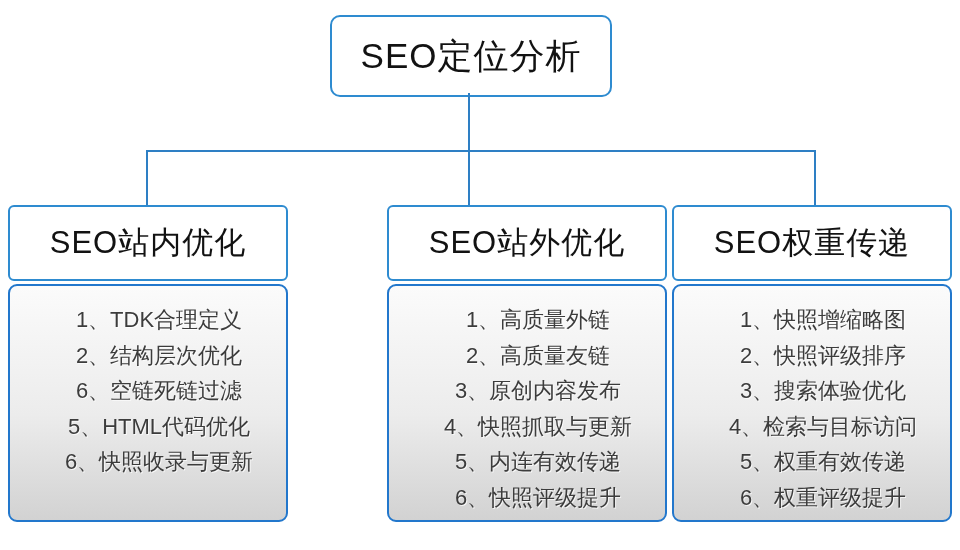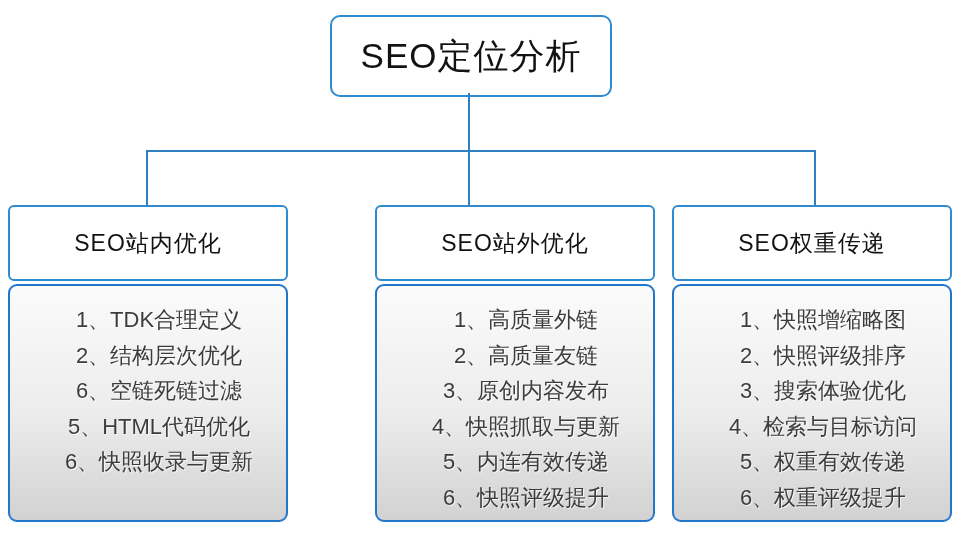--- a/index.html
+++ b/index.html
@@ -15,28 +15,28 @@
   }
 
   
   .line{position:absolute;background:var(--connector,#2e7fc4);}
   .v{width:2px;}
   .h{height:2px;}
 
   
   .col{position:absolute;top:205px;width:280px;}
   .col.c1{left:8px;}
-  .col.c2{left:328px;padding-left:47px;}
+  .col.c2{left:340px;padding-left:47px;}
   .col.c3{left:672px;}
 
   .col-header{
     height:72px;background:#fff;
     border:2px solid var(--box-border,#2e8bd0);border-radius:6px;
     display:flex;align-items:center;justify-content:center;
-    font-size:23px;color:var(--title-text,#111);letter-spacing:1px;
+    font-size:31px;color:var(--title-text,#111);letter-spacing:1px;
   }
   .col-body{
     margin-top:3px;height:238px;box-sizing:border-box;
     border:2px solid var(--body-border,#2277cc);border-radius:9px;
     background:linear-gradient(180deg,var(--body-gradient-top,#fcfcfc) 0%,#ececec 55%,var(--body-gradient-bottom,#d2d2d2) 100%);
     padding:16px 0 0 22px;
     text-align:center;
   }
   .item{
     font-size:22px;line-height:35.5px;color:var(--item-text,#3c3c3c);

